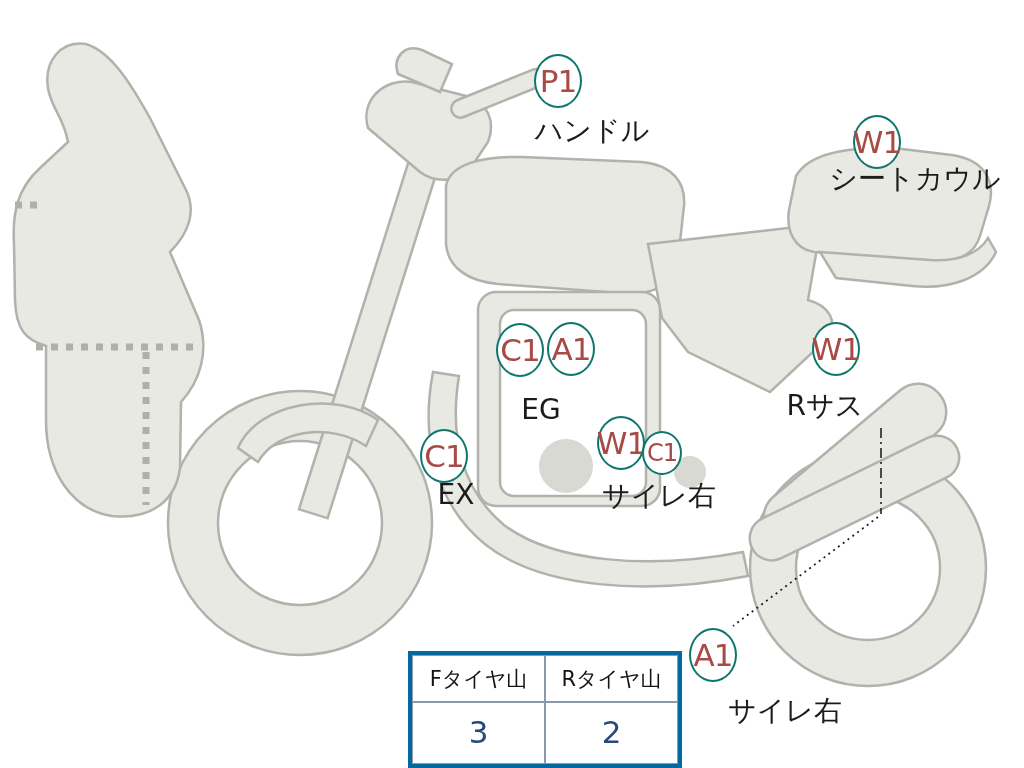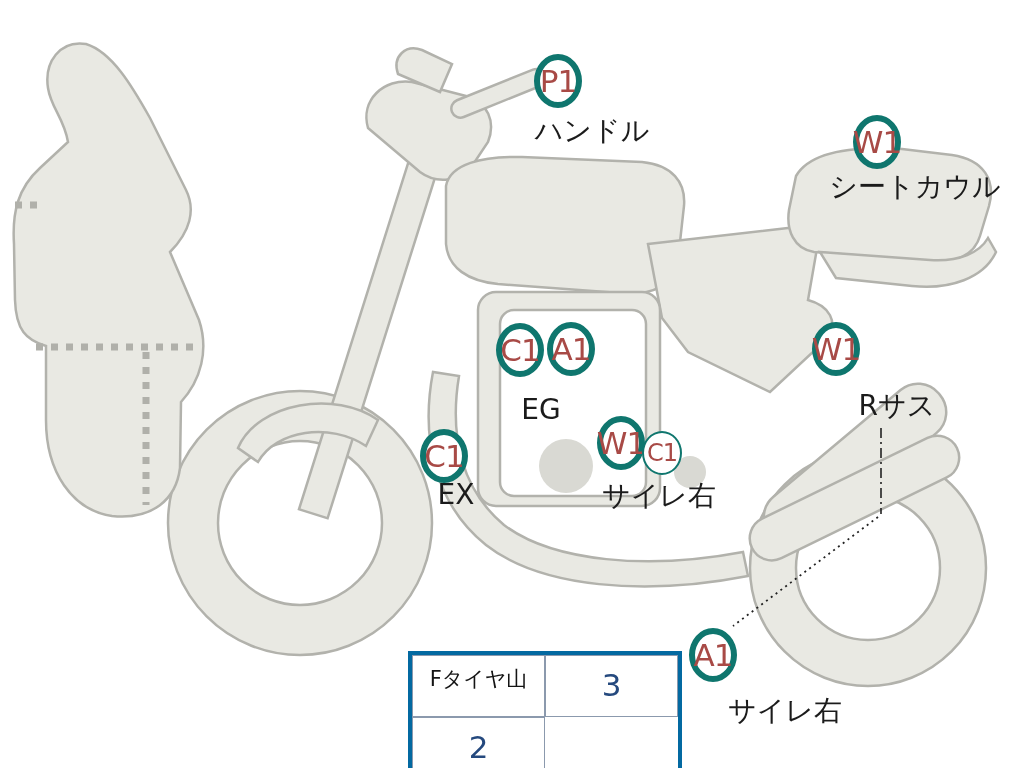--- a/index.html
+++ b/index.html
@@ -5,21 +5,21 @@
   * { margin:0; padding:0; box-sizing:border-box; }
   html,body { width:1024px; height:768px; background:#ffffff; font-family:"DejaVu Sans", sans-serif; }
   .stage { position:relative; width:1024px; height:768px; background:#ffffff; overflow:hidden; }
   .stage > svg { position:absolute; left:0; top:0; }
 
   .marker {
     position:absolute;
     display:flex; align-items:center; justify-content:center;
     width:48px; height:54px;
     background:#ffffff;
-    border:6px solid #0f766e;
+    border:2px solid #0f766e;
     border-radius:50%;
     color:#a84a46;
     font-size:31px;
     letter-spacing:-1px;
     transform:translate(-50%,-50%);
     z-index:3;
   }
   .marker.small { width:40px; height:44px; font-size:24px; border-width:2px; }
 
   .caption {
@@ -101,38 +101,39 @@
     <g stroke="#222222" fill="none">
       <path d="M 881 428 L 881 514" stroke-width="1.6" stroke-dasharray="10 4 2 4"></path>
       <path d="M 878 517 L 733 626" stroke-width="1.8" stroke-dasharray="2 4"></path>
     </g>
   </svg>
 
   <div class="marker" style="left:558px;top:81px">P1</div>
   <div class="caption" style="left:592px;top:112px">ハンドル</div>
 
   <div class="marker" style="left:877px;top:142px">W1</div>
-  <div class="caption" style="left:915px;top:168px">シートカウル</div>
+  <div class="caption" style="left:915px;top:160px">シートカウル</div>
 
   <div class="marker" style="left:520px;top:350px">C1</div>
   <div class="marker" style="left:571px;top:349px">A1</div>
   <div class="caption" style="left:541px;top:393px">EG</div>
 
   <div class="marker" style="left:836px;top:349px">W1</div>
-  <div class="caption" style="left:897px;top:387px">Rサス</div>
+  <div class="caption" style="left:825px;top:387px">Rサス</div>
 
   <div class="marker" style="left:444px;top:456px">C1</div>
   <div class="caption" style="left:456px;top:478px">EX</div>
 
   <div class="marker" style="left:621px;top:443px">W1</div>
   <div class="marker small" style="left:662px;top:453px">C1</div>
   <div class="caption" style="left:659px;top:477px">サイレ右</div>
 
   <div class="marker" style="left:713px;top:655px">A1</div>
   <div class="caption" style="left:785px;top:692px">サイレ右</div>
 
   <div class="tread-table">
     <div class="cell head">Fタイヤ山</div>
+    <div class="cell head">Rタイヤ山</div>
     <div class="cell val">3</div>
     <div class="cell val">2</div>
   </div>
 
 </div>
 
 </body></html>

